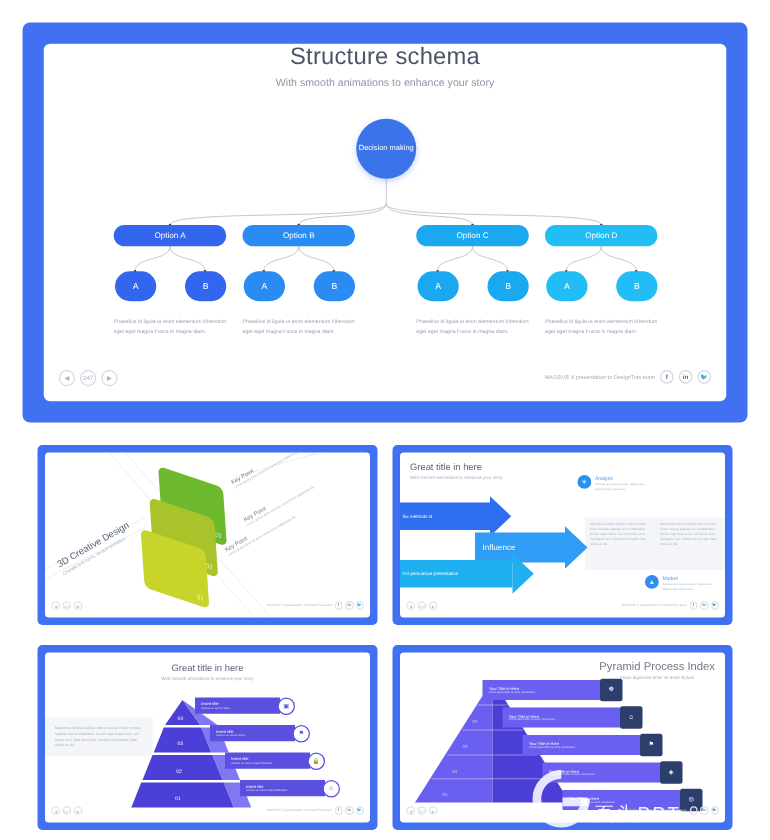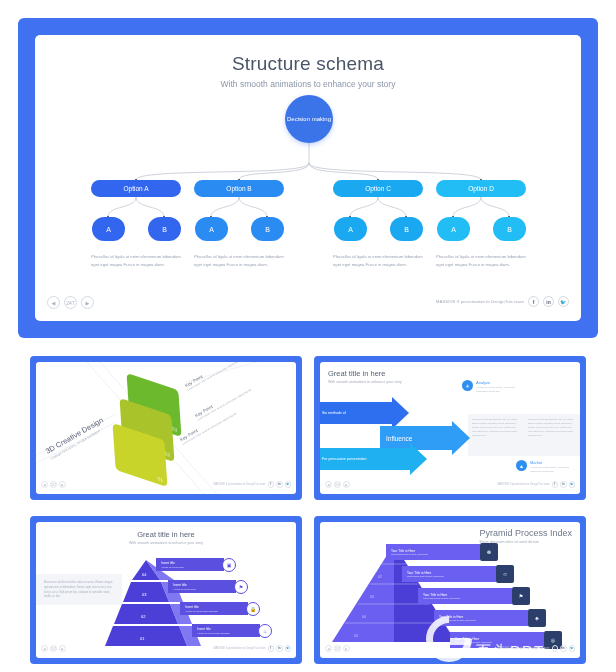--- a/index.html
+++ b/index.html
@@ -25,21 +25,20 @@
     width: 546px; height: 286px;
     background: #ffffff;
     border-radius: 5px;
     overflow: hidden;
   }
   .hero-title {
     text-align: center;
     font-size: 19px;
     color: #4a5568;
     font-weight: 300;
-    margin-top: 18px;
     letter-spacing: .2px;
   }
   .hero-sub {
     text-align: center;
     font-size: 8.5px;
     color: #8b96a8;
     font-weight: 300;
     margin-top: 4px;
   }
 
@@ -505,21 +504,21 @@
         <span class="th-soc">in</span>
         <span class="th-soc">🐦</span>
       </div>
     </div>
   </div>
 </div>
 
 <div class="thumb t4">
   <div class="thumb-inner">
 
-    <div style="position:absolute;right:8px;top:6px;text-align:left">
+    <div style="position:absolute;right:8px;top:6px;text-align:center">
       <div class="th-title" style="font-size:9px;color:#6f7789">Pyramid Process Index</div>
       <div class="th-sub">Etiam dignissim dolor sit amet dictum</div>
     </div>
 
     <svg width="260" height="136" style="position:absolute;left:0;top:0">
       <polygon points="74,22 12,120 74,120" fill="#6a5ff0"></polygon>
       <polygon points="74,22 136,120 74,120" fill="#4a3ed6"></polygon>
       <g stroke="#ffffff" stroke-width="0.6" opacity=".55">
         <line x1="62" y1="42" x2="86" y2="42"></line>
         <line x1="50" y1="62" x2="98" y2="62"></line>

